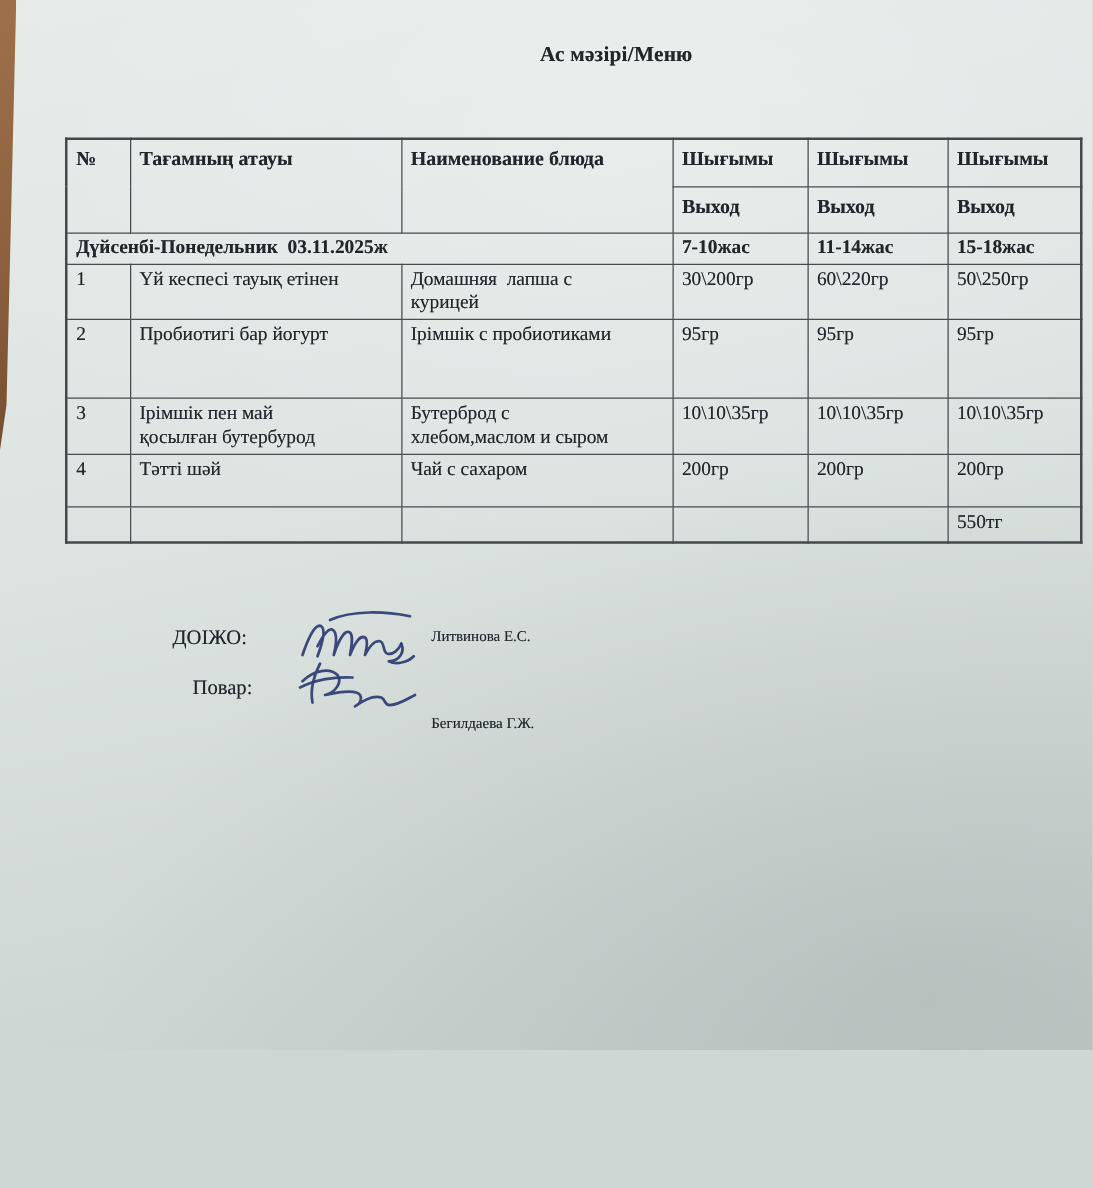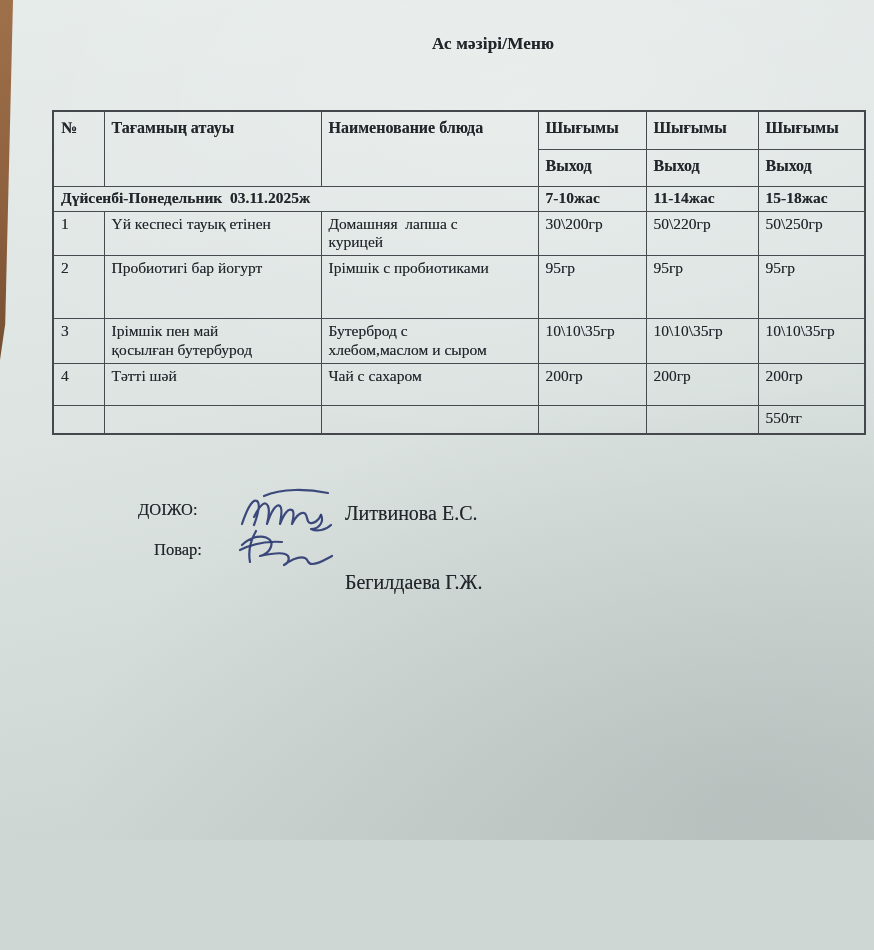--- a/index.html
+++ b/index.html
@@ -45,21 +45,21 @@
   table.menu{border:2px solid #44484d;}
   table.menu th{font-weight:bold;font-size:16px;padding-top:6px;}
   tr.rh1{height:38px;} tr.rh2{height:37px;} tr.day{height:25px;margin-top:47px;}
   tr.r1{height:43px;} tr.r2{height:63px;} tr.r3{height:42px;}
   tr.r4{height:42px;} tr.total{height:28px;}
   tr.day td{font-weight:bold;padding-top:2px;padding-bottom:2px;}
   td.day-label{text-align:right;padding-right:5px;}
   td.total-cell{font-weight:normal;}
   .sig-block{position:absolute;left:0;top:0;width:874px;height:0;}
   .sig-role{position:absolute;font-size:16.5px;text-shadow:0 0 .4px rgba(32,36,42,.5);}
-  .sig-name{position:absolute;font-size:20px;text-shadow:0 0 .4px rgba(32,36,42,.5);}
+  .sig-name{position:absolute;font-size:12px;text-shadow:0 0 .4px rgba(32,36,42,.5);}
   .sig-svg{position:absolute;}
   .sig-svg path{fill:none;stroke:#2e3b72;stroke-width:2.2;stroke-linecap:round;stroke-linejoin:round;opacity:.92;}
 </style>
 </head>
 <body>
 
 <div class="photo">
   <div class="wood-edge"></div>
 
   <div class="doc-title">Ас мәзірі/Меню</div>
@@ -92,21 +92,21 @@
         <td>7-10жас</td>
         <td>11-14жас</td>
         <td>15-18жас</td>
       </tr>
       <tr class="r1">
         <td>1</td>
         <td>Үй кеспесі тауық етінен</td>
         <td>Домашняя  лапша с
 курицей</td>
         <td>30\200гр</td>
-        <td>50\220гр</td>
+        <td>60\220гр</td>
         <td>50\250гр</td>
       </tr>
       <tr class="r2">
         <td>2</td>
         <td>Пробиотигі бар йогурт</td>
         <td>Ірімшік с пробиотиками</td>
         <td>95гр</td>
         <td>95гр</td>
         <td>95гр</td>
       </tr>

